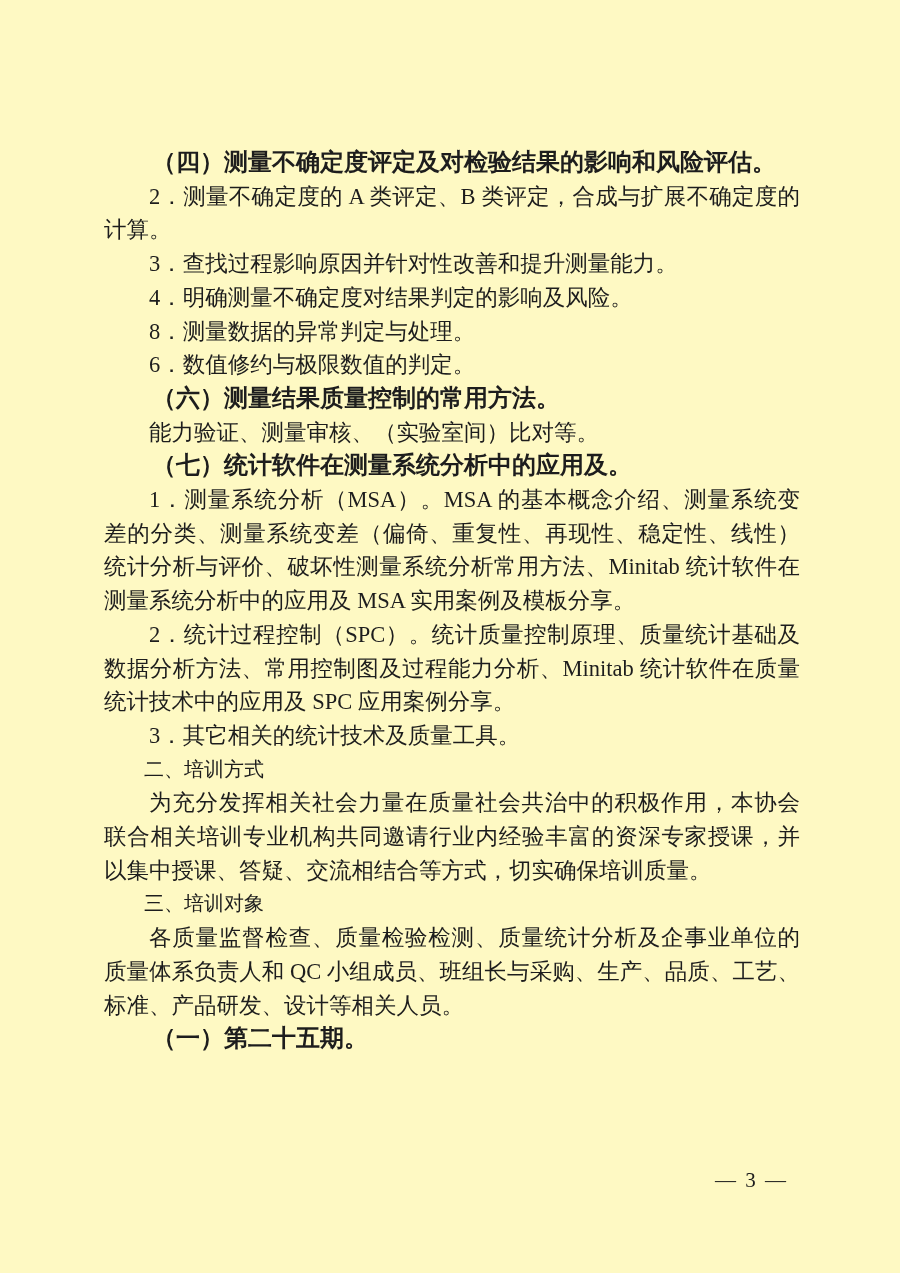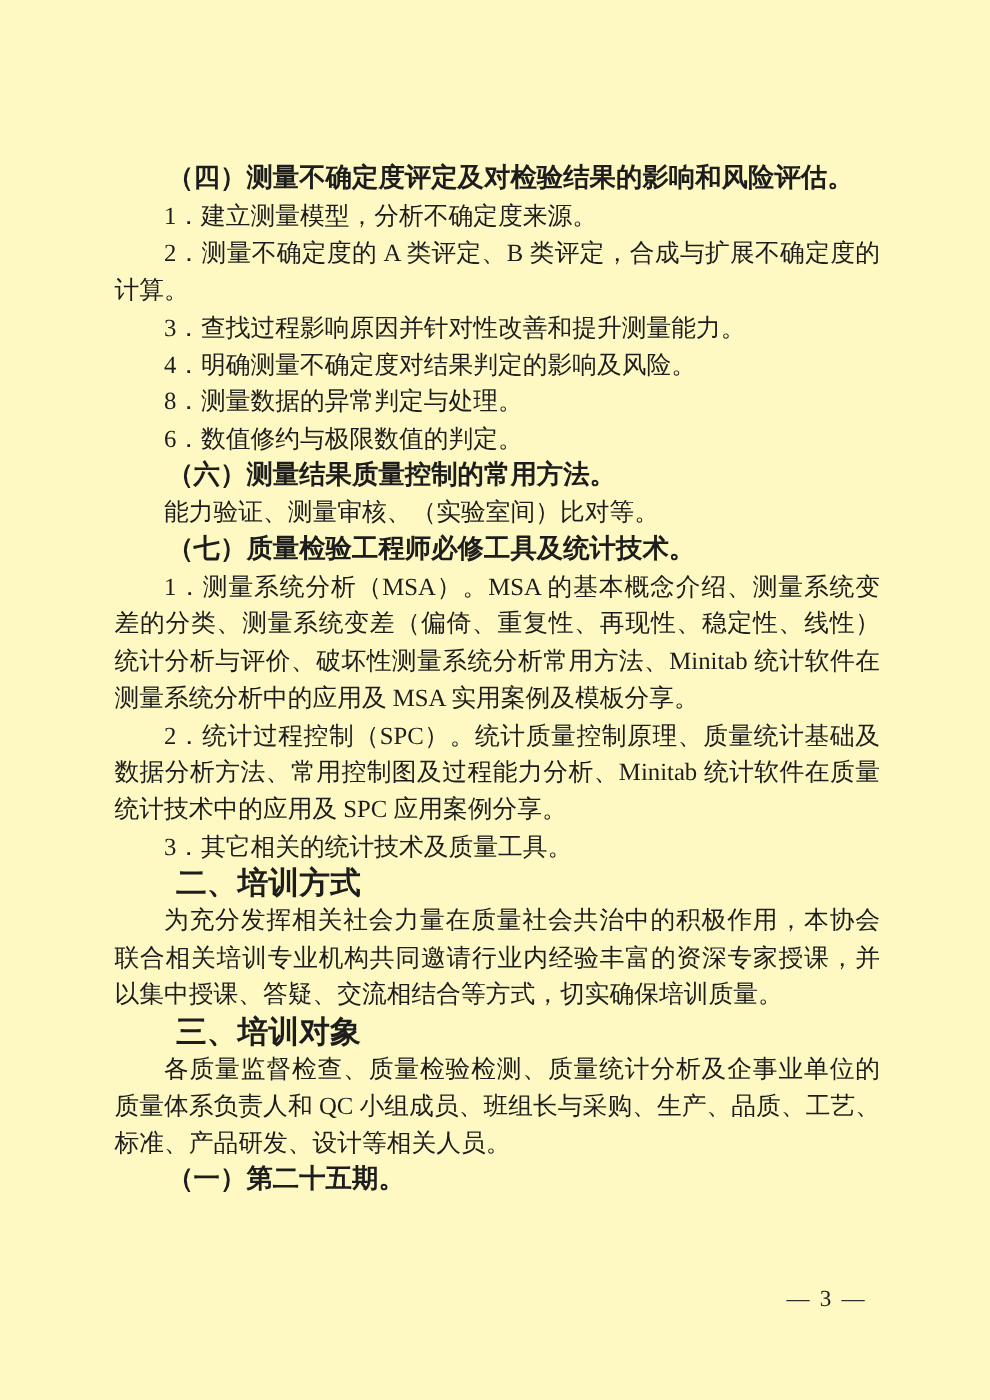--- a/index.html
+++ b/index.html
@@ -34,49 +34,48 @@
     font-size: 22.5px;
     font-weight: 400;
   }
   p.kai-heading {
     font-family: "Liberation Serif", serif;
     font-size: 24px;
     font-weight: 700;
   }
   p.hei-heading {
     font-family: "Liberation Sans", sans-serif;
-    font-size: 28px;
-    font-weight: 700;
+    font-size: 20px;
+    font-weight: 400;
   }
   .page-number {
     position: absolute;
     top: 1168px;
     right: 112px;
     font-family: "Liberation Serif", serif;
     font-size: 21px;
     letter-spacing: 2px;
     color: #1d1d1d;
     white-space: nowrap;
   }
 </style>
 </head>
 <body>
 
 <div class="page">
   <div class="content">
       <p class="kai-heading">（四）测量不确定度评定及对检验结果的影响和风险评估。</p>
-      <p class="body">1．建立测量模型，分析不确定度来源。</p>
       <p class="body">2．测量不确定度的 A 类评定、B 类评定，合成与扩展不确定度的计算。</p>
       <p class="body">3．查找过程影响原因并针对性改善和提升测量能力。</p>
       <p class="body">4．明确测量不确定度对结果判定的影响及风险。</p>
       <p class="body">8．测量数据的异常判定与处理。</p>
       <p class="body">6．数值修约与极限数值的判定。</p>
       <p class="kai-heading">（六）测量结果质量控制的常用方法。</p>
       <p class="body">能力验证、测量审核、（实验室间）比对等。</p>
-      <p class="kai-heading">（七）质量检验工程师必修工具及统计技术。</p>
+      <p class="kai-heading">（七）统计软件在测量系统分析中的应用及。</p>
       <p class="body">1．测量系统分析（MSA）。MSA 的基本概念介绍、测量系统变差的分类、测量系统变差（偏倚、重复性、再现性、稳定性、线性）统计分析与评价、破坏性测量系统分析常用方法、Minitab 统计软件在测量系统分析中的应用及 MSA 实用案例及模板分享。</p>
       <p class="body">2．统计过程控制（SPC）。统计质量控制原理、质量统计基础及数据分析方法、常用控制图及过程能力分析、Minitab 统计软件在质量统计技术中的应用及 SPC 应用案例分享。</p>
       <p class="body">3．其它相关的统计技术及质量工具。</p>
       <p class="hei-heading">二、培训方式</p>
       <p class="body">为充分发挥相关社会力量在质量社会共治中的积极作用，本协会联合相关培训专业机构共同邀请行业内经验丰富的资深专家授课，并以集中授课、答疑、交流相结合等方式，切实确保培训质量。</p>
       <p class="hei-heading">三、培训对象</p>
       <p class="body">各质量监督检查、质量检验检测、质量统计分析及企事业单位的质量体系负责人和 QC 小组成员、班组长与采购、生产、品质、工艺、标准、产品研发、设计等相关人员。</p>
       <p class="kai-heading">（一）第二十五期。</p>
     </div>
   <div class="page-number">— 3 —</div>

